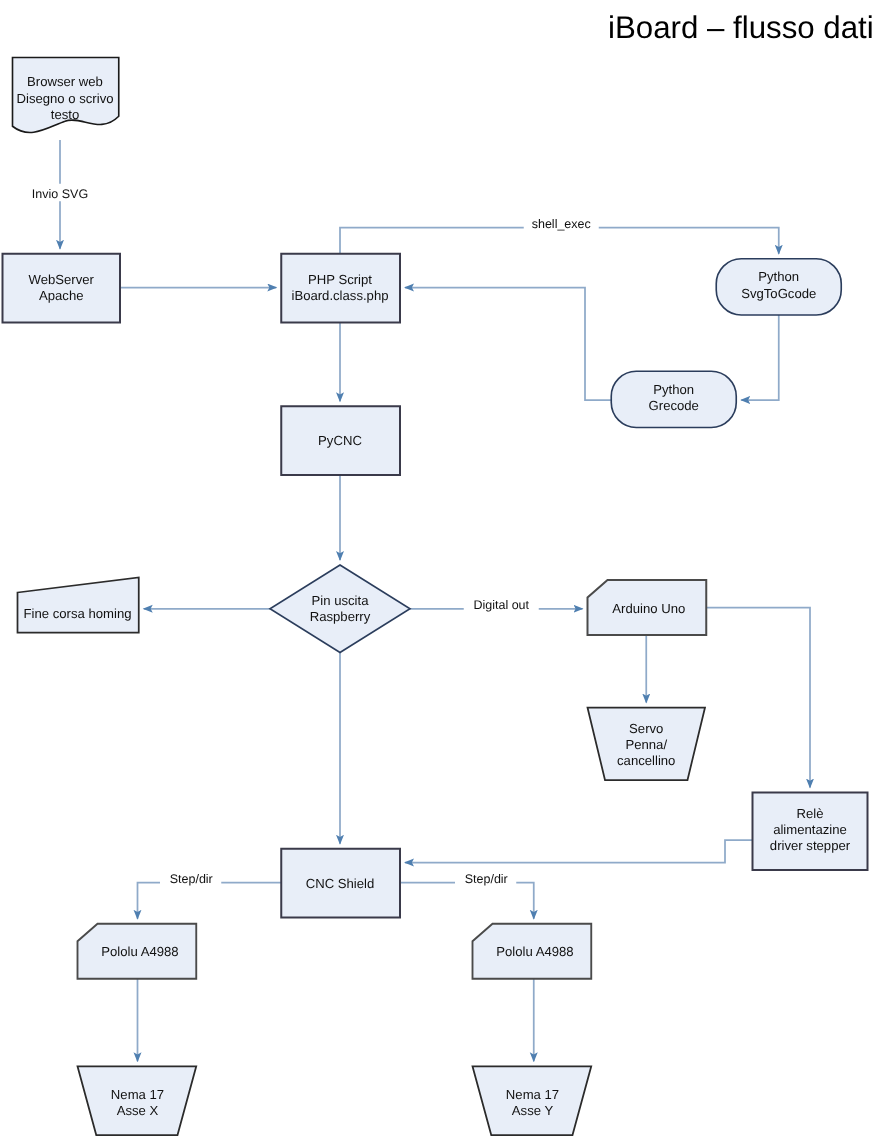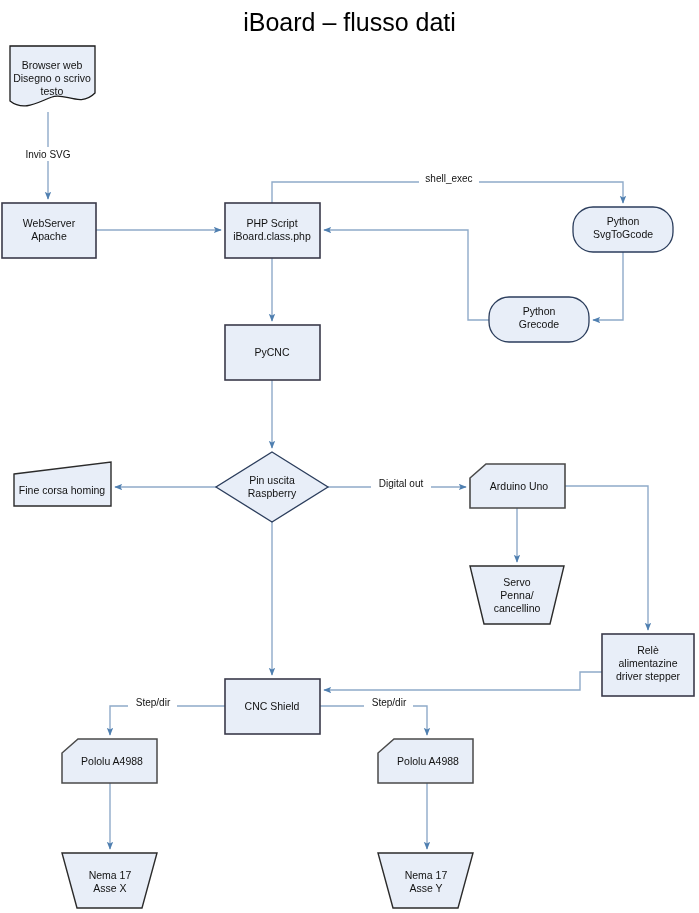--- a/index.html
+++ b/index.html
@@ -1,19 +1,19 @@
 <!DOCTYPE html>
 <html><head>
 <meta charset="utf-8">
 <style>
   html,body{margin:0;padding:0;background:#ffffff;}
   body{width:699px;height:913px;position:relative;overflow:hidden;
        font-family:"Liberation Sans","DejaVu Sans",sans-serif;}
   #diagram{position:absolute;left:0;top:0;width:699px;height:913px;}
-  .ttl{position:absolute;left:0;top:8px;width:699px;text-align:center;
+  .ttl{position:absolute;left:0;top:8px;width:699px;text-align:right;
        font-size:25px;color:#000;font-family:"Liberation Sans",sans-serif;letter-spacing:0px;}
   svg{position:absolute;left:0;top:0;}
   .nodetext{font-family:"Liberation Sans","DejaVu Sans",sans-serif;font-size:10.5px;fill:#111111;}
   .edgelabel{font-family:"Liberation Sans","DejaVu Sans",sans-serif;font-size:10px;fill:#111111;}
 </style>
 </head>
 <body>
 
 <div id="diagram">
 

